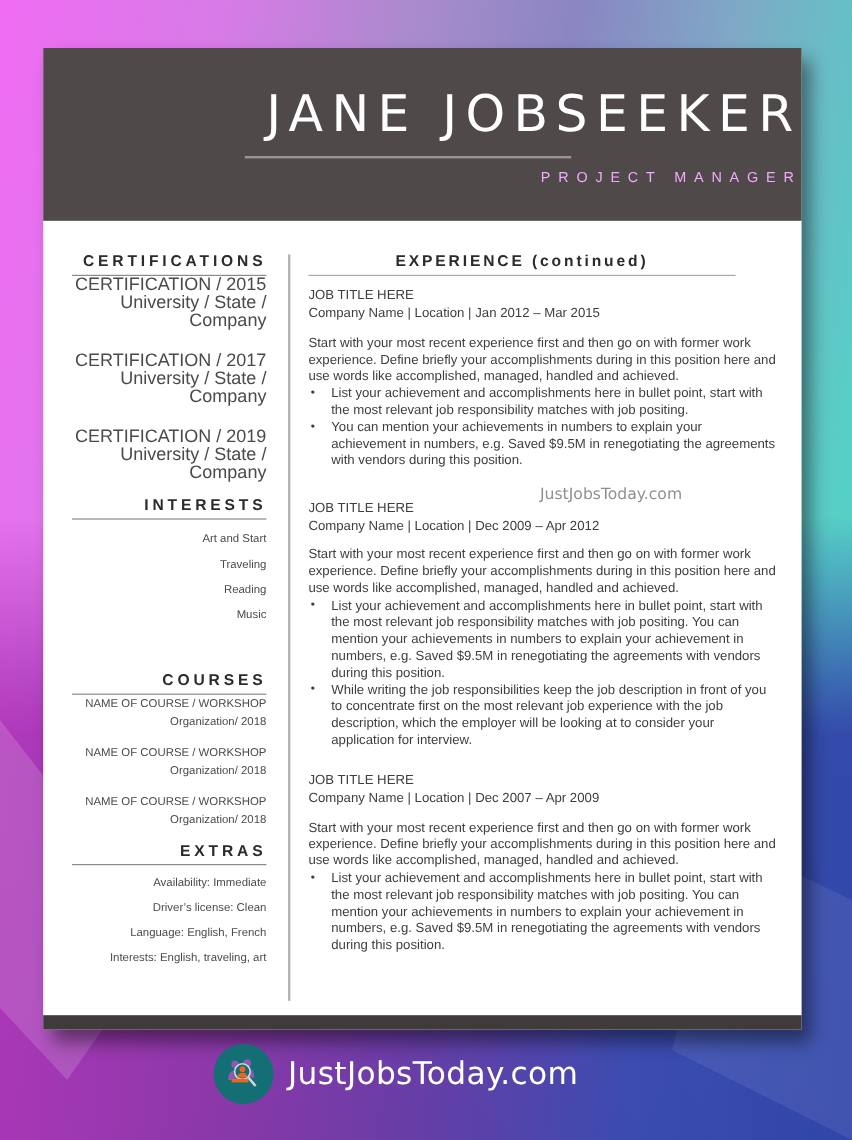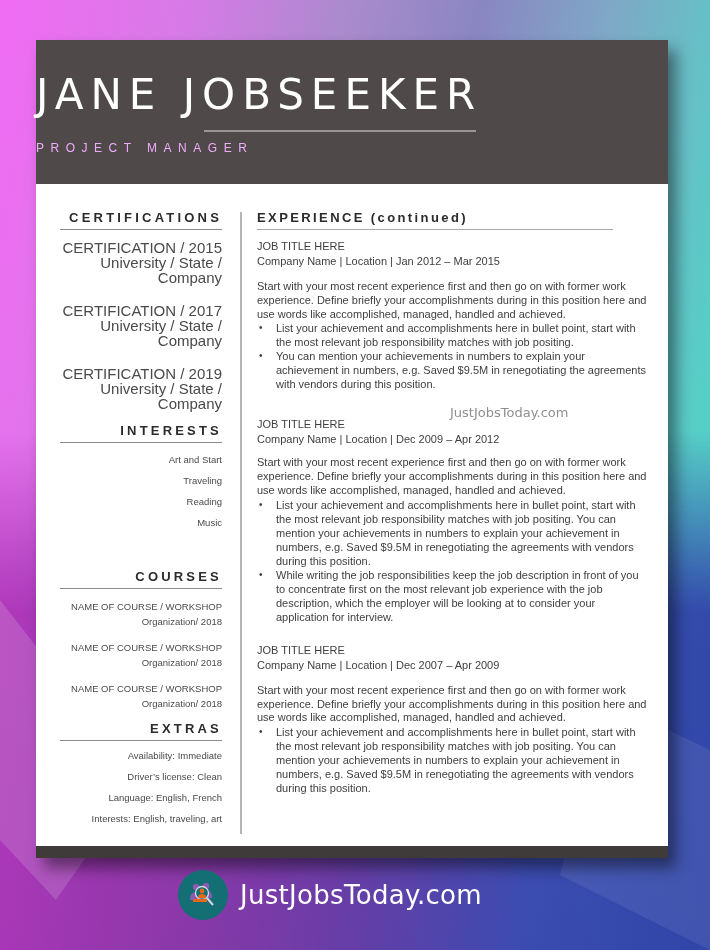--- a/index.html
+++ b/index.html
@@ -21,21 +21,21 @@
   .facet { position: absolute; opacity: 0.15; background: #fff; }
 
   .page {
     position: absolute; left: 36px; top: 40px; width: 632px; height: 818px;
     background: #ffffff;
     box-shadow: 8px 10px 14px rgba(0,0,0,0.45);
   }
   .header {
     position: absolute; left: 0; top: 0; width: 632px; height: 144px;
     background: #4f4a49;
-    text-align: left;
+    text-align: right;
   }
   .name {
     position: absolute; left: 0; right: 0; top: 30px;
     color: #ffffff; font-size: 42px; letter-spacing: 7px; font-weight: normal;
     font-family: "DejaVu Sans", sans-serif;
   }
   .name-rule {
     position: absolute; left: 168px; width: 272px; top: 90px; height: 2px;
     background: #9a9594;
   }
@@ -51,34 +51,35 @@
   .left-col {
     position: absolute; left: 24px; top: 170px; width: 162px;
     text-align: right; color: #4a4a4a;
   }
   .divider-v {
     position: absolute; left: 204px; top: 172px; width: 2px; height: 622px;
     background: #b5b5b5;
   }
   .sec-title {
     font-size: 13px; font-weight: bold; letter-spacing: 3.2px; color: #2b2b2b;
-    padding-bottom: 4px; border-bottom: 1.5px solid #8a8a8a; margin-bottom: 10px;
+    padding-bottom: 4px; border-bottom: 1.5px solid #8a8a8a; 
   }
   .cert-item { font-size: 15px; line-height: 15px; margin-bottom: 18px; }
   .interest-item { font-size: 9.5px; line-height: 21px; }
   .course-item { font-size: 9.5px; line-height: 15px; margin-bottom: 11px; }
   .extra-item { font-size: 9.5px; line-height: 21px; }
 
   .right-col {
     position: absolute; left: 221px; top: 170px; width: 390px; color: #3e3e3e;
   }
   .exp-title {
     font-size: 13px; font-weight: bold; letter-spacing: 2.4px; color: #2b2b2b;
     padding-bottom: 4px; border-bottom: 1.5px solid #a8a8a8; width: 356px;
     margin-bottom: 9px;
+    text-align: center;
   }
   .job { font-size: 11px; line-height: 14px; }
   .job-title { margin-top: 0; }
   .job-meta { margin-bottom: 8px; margin-top: 1px; }
   .job-desc { line-height: 13.8px; }
   .bullets { list-style: none; }
   .bullets li {
     position: relative; padding-left: 19px; line-height: 14px;
   }
   .bullets li::before {

